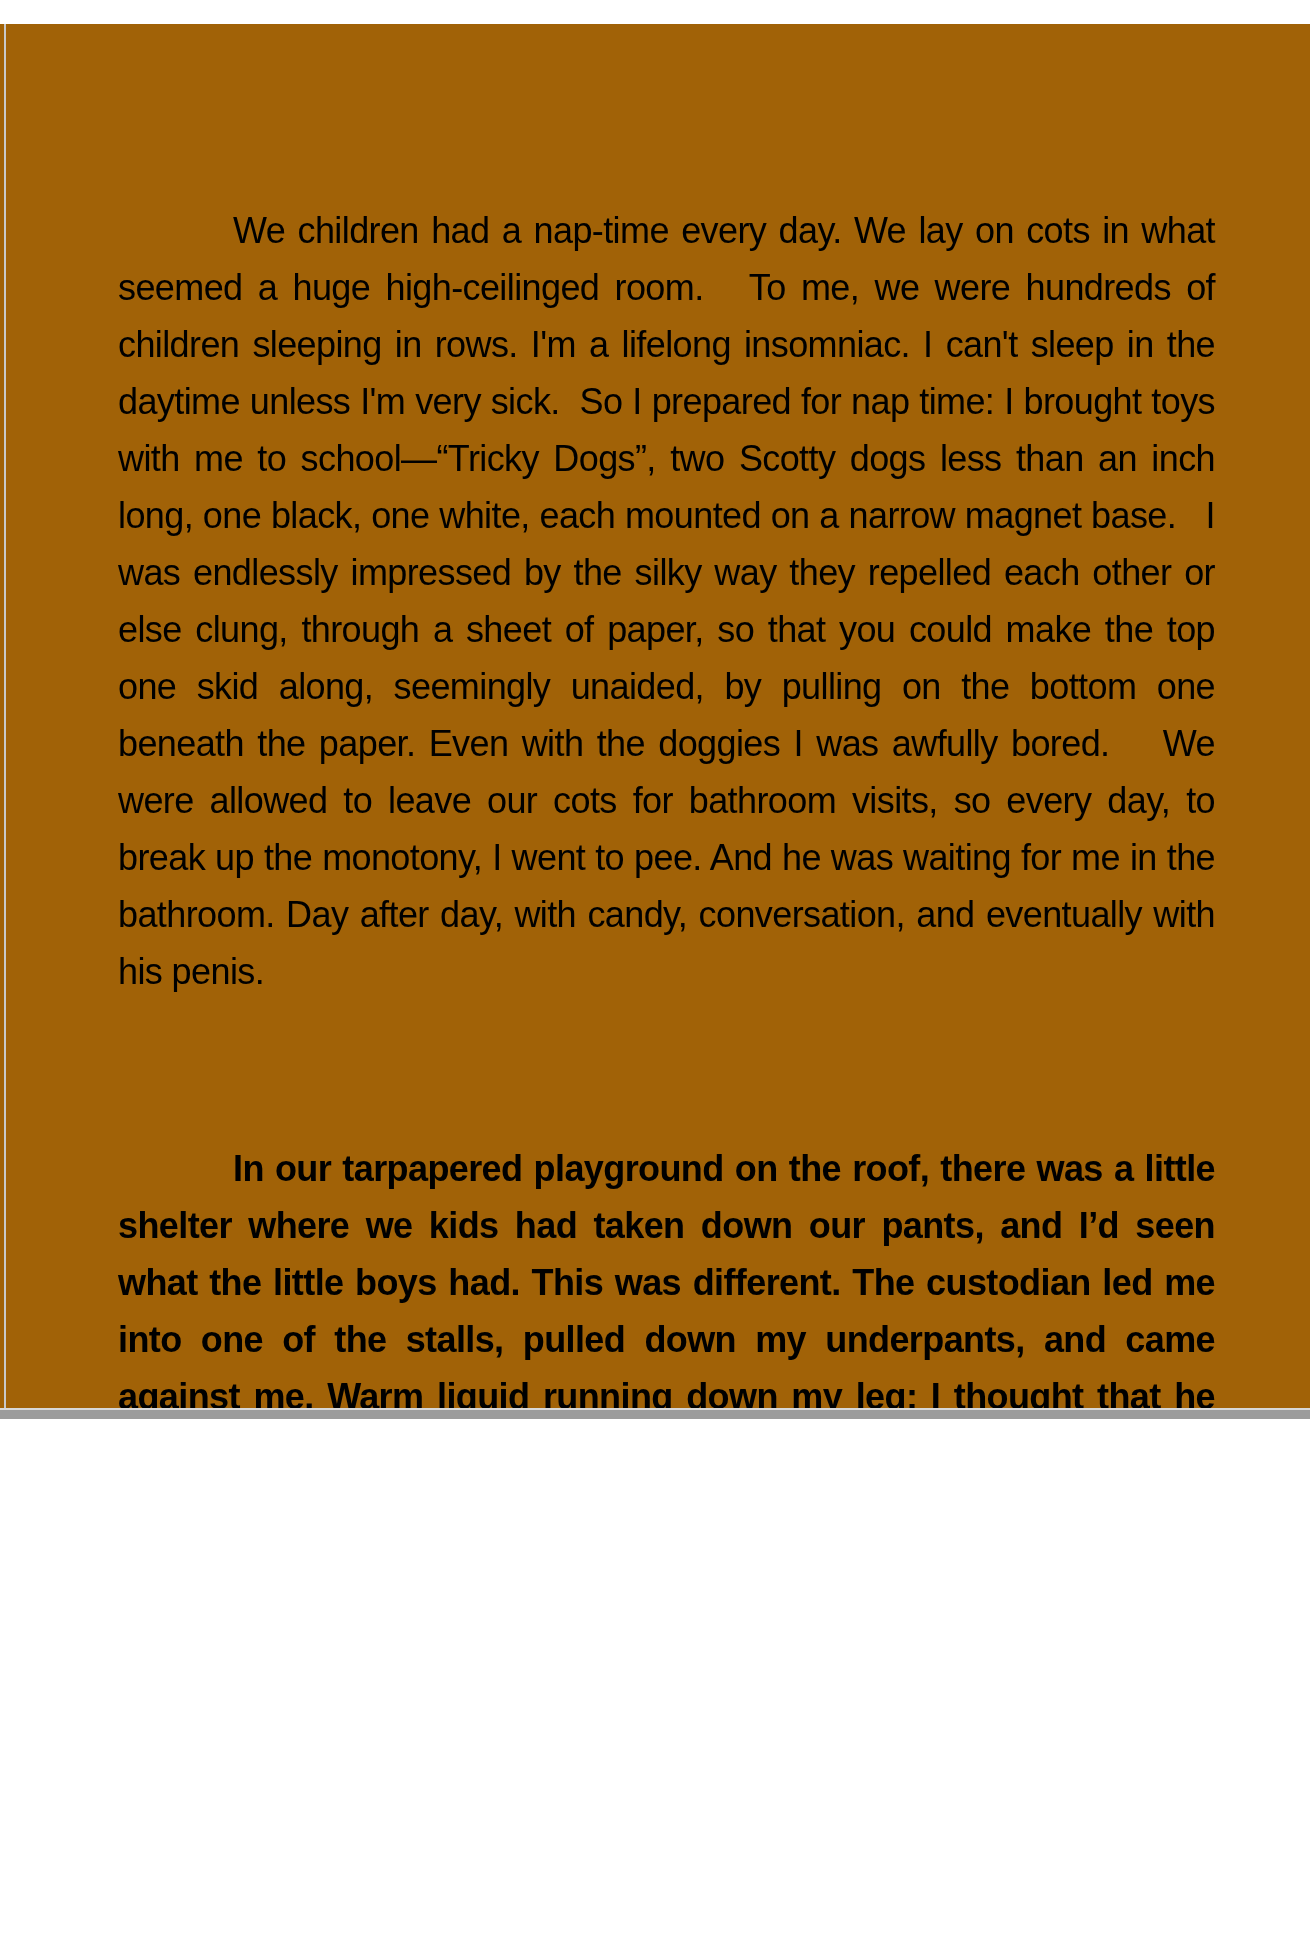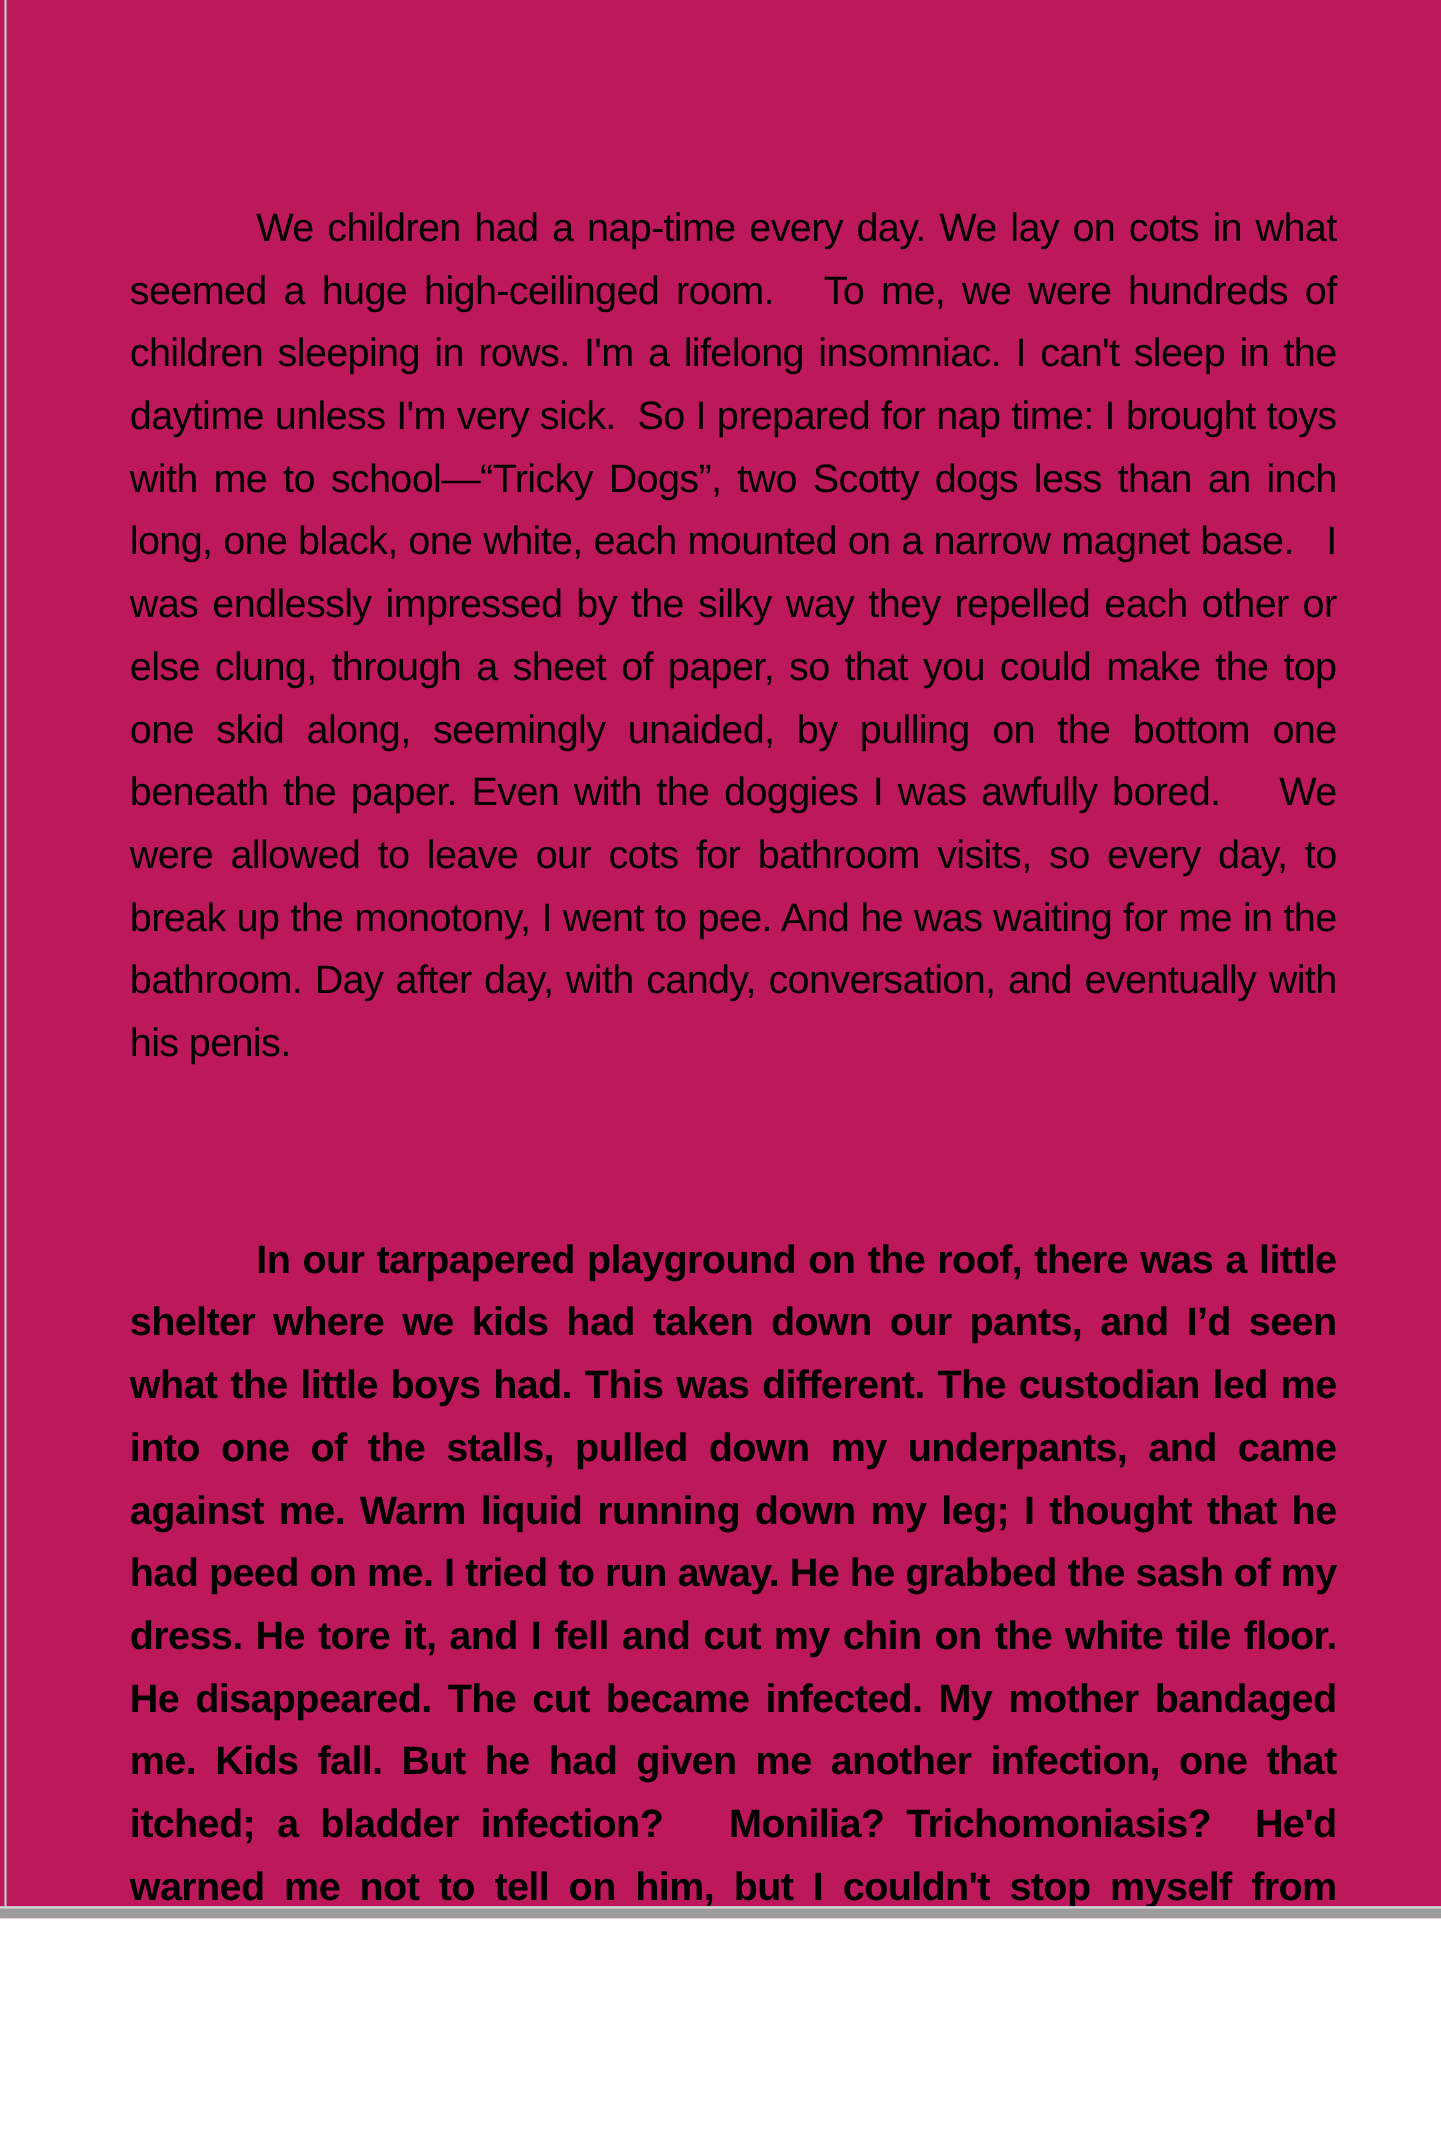--- a/index.html
+++ b/index.html
@@ -1,24 +1,25 @@
 <!DOCTYPE html>
 <html><head>
 <meta charset="utf-8">
 <style>
   html, body { margin: 0; padding: 0; background: #ffffff; }
 
   .screen {
     position: relative;
     width: 1310px;
-    height: 1744px;
-    background: #be185d;
+    height: 1395px;
+    background: #a16207;
     overflow: hidden;
     font-family: "Liberation Sans", "DejaVu Sans", sans-serif;
     color: #000000;
+    margin-top: 24px;
   }
 
   .left-edge {
     position: absolute;
     left: 4px;
     top: 0;
     width: 2px;
     height: 1930px;
     background: #c9c9c9;
   }

